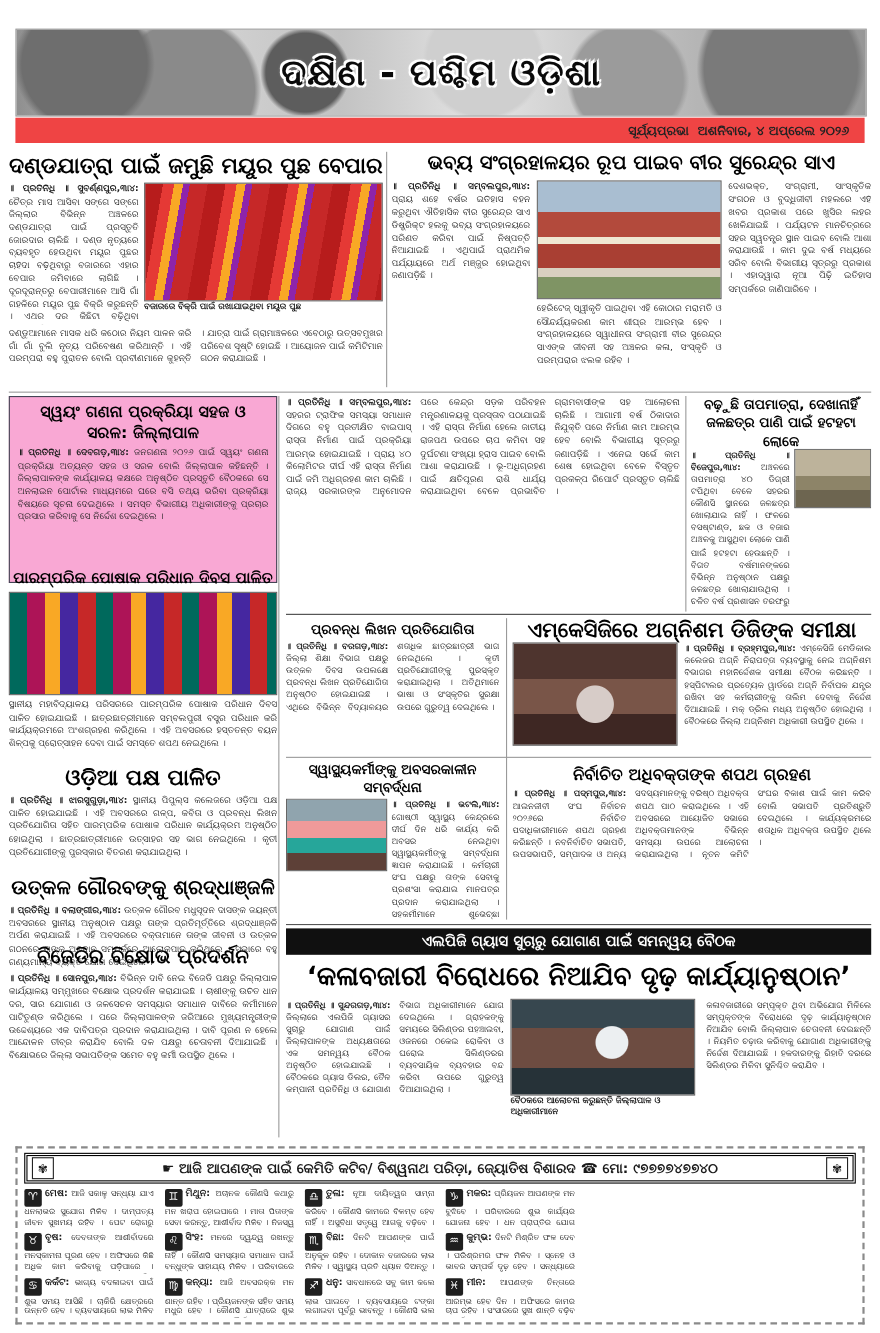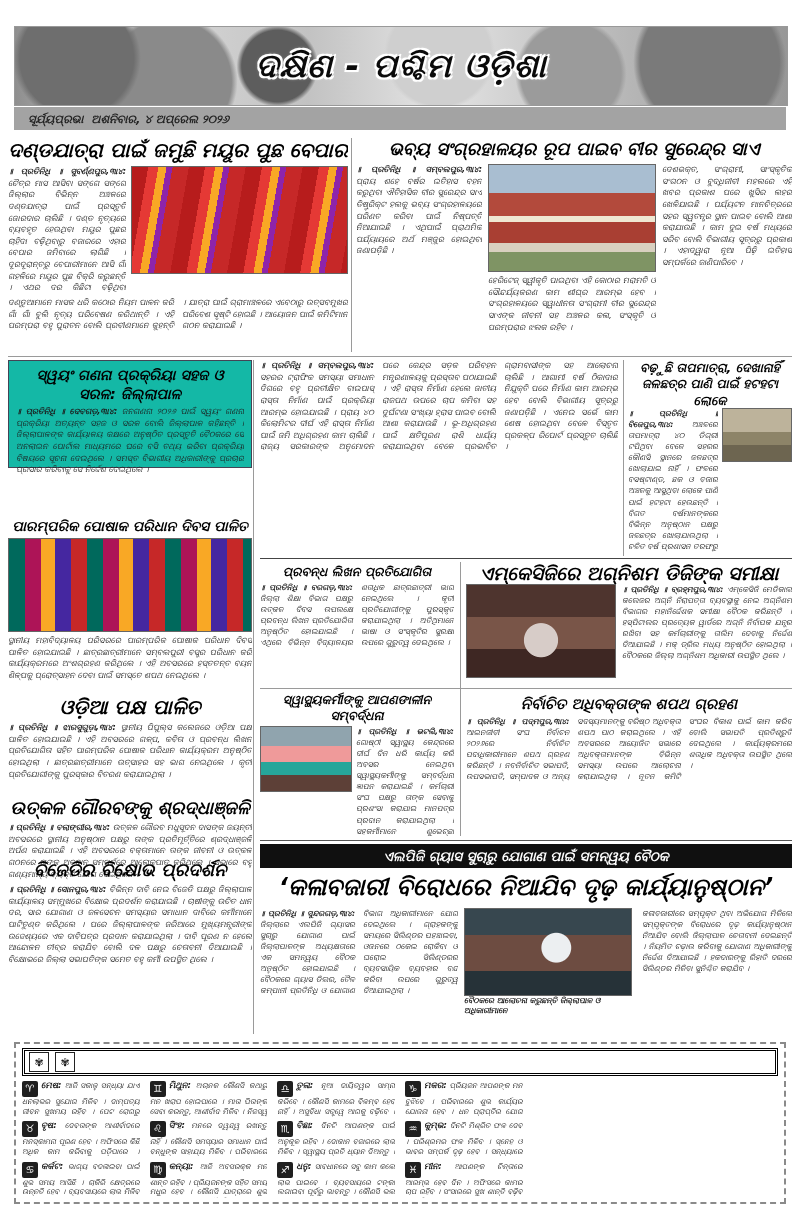--- a/index.html
+++ b/index.html
@@ -1,33 +1,33 @@
 <!DOCTYPE html>
 <html><head>
 <meta charset="utf-8">
 <style>
   html,body{margin:0;padding:0;background:#e8e8e8;}
   #page{position:relative;width:800px;height:1212px;background:#fff;margin:0 auto;
-        font-family:"DejaVu Sans","Liberation Sans",sans-serif;color:#1a1a1a;overflow:hidden;font-style:italic;}
+        font-family:"DejaVu Sans","Liberation Sans",sans-serif;color:#1a1a1a;overflow:hidden;}
   .abs{position:absolute;}
   
   #masthead{left:14px;top:26px;width:772px;height:78px;border:1px solid #999;
     background:
       radial-gradient(circle at 8% 40%, #6e6e6e 0 8%, transparent 9%),
       radial-gradient(circle at 20% 70%, #8a8a8a 0 10%, transparent 11%),
       radial-gradient(circle at 34% 50%, #5d5d5d 0 7%, transparent 8%),
       radial-gradient(circle at 55% 35%, #cfcfcf 0 12%, transparent 13%),
       radial-gradient(circle at 72% 60%, #9b9b9b 0 9%, transparent 10%),
       radial-gradient(circle at 90% 45%, #7a7a7a 0 10%, transparent 11%),
       linear-gradient(90deg,#8f8f8f 0,#d8d8d8 18%,#c2c2c2 38%,#e4e4e4 55%,#bdbdbd 75%,#979797 100%);
     display:flex;align-items:center;justify-content:center;}
   #masthead-title{font-size:33px;font-weight:bold;color:#0a0a0a;letter-spacing:1px;
     text-shadow:-2px -2px 0 #fff,2px -2px 0 #fff,-2px 2px 0 #fff,2px 2px 0 #fff,0 0 4px #fff;}
-  #dateline-strip{left:14px;top:107px;width:772px;height:23px;background:#a3a3a3;
-    display:flex;align-items:center;justify-content:flex-start;padding:0 14px;box-sizing:border-box;
+  #dateline-strip{left:14px;top:107px;width:772px;height:23px;background:#ef4444;
+    display:flex;align-items:center;justify-content:flex-end;padding:0 14px;box-sizing:border-box;
     font-size:11.5px;font-weight:bold;color:#222;}
   
   .headline{font-weight:bold;color:#000;text-align:center;overflow:hidden;}
   .body{font-size:8.2px;line-height:1.42;text-align:justify;overflow:hidden;color:#1c1c1c;}
   .byline{font-weight:bold;}
   .caption{font-size:7.8px;font-weight:bold;line-height:1.3;overflow:hidden;}
   .photo{border:1px solid #666;box-sizing:border-box;overflow:hidden;}
   .vline{width:1px;background:#9a9a9a;}
   .hline{height:1px;background:#9a9a9a;}
   .cols2{column-count:2;column-gap:8px;}
@@ -80,20 +80,21 @@
     <span><span>ସୂର୍ଯ୍ୟପ୍ରଭା</span>&nbsp;&nbsp;<span>ଅ</span></span>
     <span>ଶନିବାର, ୪ ଅପ୍ରେଲ ୨୦୨୬</span>
   </div>
 
   <div class="abs" style="left:8px;top:134px;width:340px;height:221px;">
     <div class="headline" style="font-size:20px;height:32px;line-height:32px;">ଦଣ୍ଡଯାତ୍ରା ପାଇଁ ଜମୁଛି ମୟୂର ପୁଛ ବେପାର</div>
     <div style="display:flex;gap:5px;height:129px;">
       <div class="body" style="width:118px;height:129px;"><span class="byline">॥ ପ୍ରତିନିଧି ॥ ସୁବର୍ଣ୍ଣପୁର,୩ା୪:</span> <span>ଚୈତ୍ର ମାସ ଆସିବା ସଙ୍ଗେ ସଙ୍ଗେ ଜିଲ୍ଲାର ବିଭିନ୍ନ ଅଞ୍ଚଳରେ ଦଣ୍ଡଯାତ୍ରା ପାଇଁ ପ୍ରସ୍ତୁତି ଜୋରଦାର ଚାଲିଛି । ଦଣ୍ଡ ନୃତ୍ୟରେ ବ୍ୟବହୃତ ହେଉଥିବା ମୟୂର ପୁଛର ଚାହିଦା ବଢ଼ିଥିବାରୁ ବଜାରରେ ଏହାର ବେପାର ଜମିବାରେ ଲାଗିଛି । ଦୂରଦୂରାନ୍ତରୁ ବେପାରୀମାନେ ଆସି ଗାଁ ଗହଳିରେ ମୟୂର ପୁଛ ବିକ୍ରି କରୁଛନ୍ତି । ଏଥର ଦର କିଛିଟା ବଢ଼ିଥିବା କୁହାଯାଉଛି ।</span></div>
       <div style="flex:1;">
         <div id="photo-feathers" class="photo" style="width:100%;height:108px;"></div>
+        <div class="caption" style="height:18px;">ବଜାରରେ ବିକ୍ରି ପାଇଁ ରଖାଯାଇଥିବା ମୟୂର ପୁଛ</div>
       </div>
     </div>
     <div class="body cols2" style="height:58px;margin-top:2px;">ଦଣ୍ଡୁଆମାନେ ମାସକ ଧରି କଠୋର ନିୟମ ପାଳନ କରି ଗାଁ ଗାଁ ବୁଲି ନୃତ୍ୟ ପରିବେଷଣ କରିଥାନ୍ତି । ଏହି ପରମ୍ପରା ବହୁ ପୁରାତନ ବୋଲି ପ୍ରବୀଣମାନେ କୁହନ୍ତି । ଯାତ୍ରା ପାଇଁ ଗ୍ରାମାଞ୍ଚଳରେ ଏବେଠାରୁ ଉତ୍ସବମୁଖର ପରିବେଶ ସୃଷ୍ଟି ହୋଇଛି । ଆୟୋଜନ ପାଇଁ କମିଟିମାନ ଗଠନ କରାଯାଇଛି ।</div>
   </div>
 
   <div class="abs" style="left:356px;top:134px;width:436px;height:221px;">
     <div class="headline" style="font-size:18px;height:30px;line-height:30px;">ଭବ୍ୟ ସଂଗ୍ରହାଳୟର ରୂପ ପାଇବ ବୀର ସୁରେନ୍ଦ୍ର ସାଏ ଡିଷ୍ଟ୍ରିକ୍ଟ ହଲ</div>
     <div style="display:flex;gap:6px;height:189px;">
       <div class="body" style="width:126px;height:189px;"><span class="byline">॥ ପ୍ରତିନିଧି ॥ ସମ୍ବଲପୁର,୩ା୪:</span> <span>ପ୍ରାୟ ଶହେ ବର୍ଷର ଇତିହାସ ବହନ କରୁଥିବା ଐତିହାସିକ ବୀର ସୁରେନ୍ଦ୍ର ସାଏ ଡିଷ୍ଟ୍ରିକ୍ଟ ହଲକୁ ଭବ୍ୟ ସଂଗ୍ରହାଳୟରେ ପରିଣତ କରିବା ପାଇଁ ନିଷ୍ପତ୍ତି ନିଆଯାଇଛି । ଏଥିପାଇଁ ପ୍ରାଥମିକ ପର୍ଯ୍ୟାୟରେ ଅର୍ଥ ମଞ୍ଜୁର ହୋଇଥିବା ଜଣାପଡ଼ିଛି ।</span></div>
       <div style="width:168px;">
@@ -106,21 +107,21 @@
 
   <div class="vline abs" style="left:351px;top:138px;height:214px;"></div>
   <div class="hline abs" style="left:8px;top:356px;width:784px;"></div>
   <div class="vline abs" style="left:253px;top:360px;height:674px;"></div>
   <div class="vline abs" style="left:623px;top:360px;height:196px;"></div>
   <div class="hline abs" style="left:260px;top:558px;width:532px;background:#444;"></div>
   <div class="vline abs" style="left:460px;top:562px;height:274px;"></div>
   <div class="hline abs" style="left:260px;top:688px;width:532px;"></div>
   <div class="hline abs" style="left:260px;top:840px;width:532px;background:#555;"></div>
 
-  <div class="abs" style="left:8px;top:360px;width:244px;height:108px;background:#14b8a6;border:1px solid #445;box-sizing:border-box;padding:5px 7px;">
+  <div class="abs" style="left:8px;top:360px;width:244px;height:170px;background:#f9a8d4;border:1px solid #445;box-sizing:border-box;padding:5px 7px;">
     <div class="headline" style="font-size:14.5px;height:40px;line-height:1.3;">ସ୍ୱୟଂ ଗଣନା ପ୍ରକ୍ରିୟା ସହଜ ଓ ସରଳ: ଜିଲ୍ଲାପାଳ</div>
     <div class="body" style="height:94px;"><span class="byline">॥ ପ୍ରତିନିଧି ॥ ଦେବଗଡ଼,୩ା୪:</span> <span>ଜନଗଣନା ୨୦୨୬ ପାଇଁ ସ୍ୱୟଂ ଗଣନା ପ୍ରକ୍ରିୟା ଅତ୍ୟନ୍ତ ସହଜ ଓ ସରଳ ବୋଲି ଜିଲ୍ଲାପାଳ କହିଛନ୍ତି । ଜିଲ୍ଲାପାଳଙ୍କ କାର୍ଯ୍ୟାଳୟ କକ୍ଷରେ ଅନୁଷ୍ଠିତ ପ୍ରସ୍ତୁତି ବୈଠକରେ ସେ ଅନଲାଇନ ପୋର୍ଟାଲ ମାଧ୍ୟମରେ ଘରେ ବସି ତଥ୍ୟ ଭରିବା ପ୍ରକ୍ରିୟା ବିଷୟରେ ସୂଚନା ଦେଇଥିଲେ । ସମସ୍ତ ବିଭାଗୀୟ ଅଧିକାରୀଙ୍କୁ ପ୍ରଚାର ପ୍ରସାର କରିବାକୁ ସେ ନିର୍ଦ୍ଦେଶ ଦେଇଥିଲେ ।</span></div>
   </div>
 
   <div class="abs" style="left:8px;top:514px;width:244px;height:174px;">
     <div class="headline" style="font-size:14px;height:24px;line-height:24px;">ପାରମ୍ପରିକ ପୋଷାକ ପରିଧାନ ଦିବସ ପାଳିତ</div>
     <div id="photo-dress" class="photo" style="width:100%;height:94px;"></div>
     <div class="body" style="height:52px;margin-top:3px;">ସ୍ଥାନୀୟ ମହାବିଦ୍ୟାଳୟ ପରିସରରେ ପାରମ୍ପରିକ ପୋଷାକ ପରିଧାନ ଦିବସ ପାଳିତ ହୋଇଯାଇଛି । ଛାତ୍ରଛାତ୍ରୀମାନେ ସମ୍ବଲପୁରୀ ବସ୍ତ୍ର ପରିଧାନ କରି କାର୍ଯ୍ୟକ୍ରମରେ ଅଂଶଗ୍ରହଣ କରିଥିଲେ । ଏହି ଅବସରରେ ହସ୍ତତନ୍ତ ବୟନ ଶିଳ୍ପକୁ ପ୍ରୋତ୍ସାହନ ଦେବା ପାଇଁ ସମସ୍ତେ ଶପଥ ନେଇଥିଲେ ।</div>
   </div>
 
@@ -158,21 +159,21 @@
 
   <div class="abs" style="left:466px;top:562px;width:326px;height:122px;">
     <div class="headline" style="font-size:19px;height:22px;line-height:22px;">ଏମ୍‌କେସିଜିରେ ଅଗ୍ନିଶମ ଡିଜିଙ୍କ ସମୀକ୍ଷା ବୈଠକ</div>
     <div style="display:flex;gap:6px;height:96px;">
       <div id="photo-firemeet" class="photo" style="width:150px;height:94px;"></div>
       <div class="body" style="flex:1;height:96px;font-size:7.8px;"><span class="byline">॥ ପ୍ରତିନିଧି ॥ ବ୍ରହ୍ମପୁର,୩ା୪:</span> <span>ଏମ୍‌କେସିଜି ମେଡିକାଲ କଲେଜର ଅଗ୍ନି ନିରାପତ୍ତା ବ୍ୟବସ୍ଥାକୁ ନେଇ ଅଗ୍ନିଶମ ବିଭାଗର ମହାନିର୍ଦ୍ଦେଶକ ସମୀକ୍ଷା ବୈଠକ କରିଛନ୍ତି । ହସ୍ପିଟାଲର ପ୍ରତ୍ୟେକ ୱାର୍ଡରେ ଅଗ୍ନି ନିର୍ବାପକ ଯନ୍ତ୍ର ରଖିବା ସହ କର୍ମଚାରୀଙ୍କୁ ତାଲିମ ଦେବାକୁ ନିର୍ଦ୍ଦେଶ ଦିଆଯାଇଛି । ମକ୍ ଡ୍ରିଲ ମଧ୍ୟ ଅନୁଷ୍ଠିତ ହୋଇଥିଲା । ବୈଠକରେ ଜିଲ୍ଲା ଅଗ୍ନିଶମ ଅଧିକାରୀ ଉପସ୍ଥିତ ଥିଲେ ।</span></div>
     </div>
   </div>
 
   <div class="abs" style="left:260px;top:692px;width:194px;height:146px;">
-    <div class="headline" style="font-size:12.5px;height:34px;line-height:1.3;">ସ୍ୱାସ୍ଥ୍ୟକର୍ମୀଙ୍କୁ ଆପଣଙାଳୀନ ସମ୍ବର୍ଦ୍ଧନା</div>
+    <div class="headline" style="font-size:12.5px;height:34px;line-height:1.3;">ସ୍ୱାସ୍ଥ୍ୟକର୍ମୀଙ୍କୁ ଅବସରକାଳୀନ ସମ୍ବର୍ଦ୍ଧନା</div>
     <div style="height:110px;overflow:hidden;">
       <div id="photo-health" class="photo" style="float:left;width:92px;height:66px;margin:0 4px 2px 0;"></div>
       <div class="body" style="font-size:7.8px;"><span class="byline">॥ ପ୍ରତିନିଧି ॥ ଭଟଲି,୩ା୪:</span> <span>ଗୋଷ୍ଠୀ ସ୍ୱାସ୍ଥ୍ୟ କେନ୍ଦ୍ରରେ ଦୀର୍ଘ ଦିନ ଧରି କାର୍ଯ୍ୟ କରି ଅବସର ନେଇଥିବା ସ୍ୱାସ୍ଥ୍ୟକର୍ମୀଙ୍କୁ ସମ୍ବର୍ଦ୍ଧନା ଜ୍ଞାପନ କରାଯାଇଛି । କର୍ମଚାରୀ ସଂଘ ପକ୍ଷରୁ ତାଙ୍କ ସେବାକୁ ପ୍ରଶଂସା କରାଯାଇ ମାନପତ୍ର ପ୍ରଦାନ କରାଯାଇଥିଲା । ସହକର୍ମୀମାନେ ଶୁଭେଚ୍ଛା ଜଣାଇଥିଲେ ।</span></div>
     </div>
   </div>
 
   <div class="abs" style="left:466px;top:692px;width:326px;height:146px;">
     <div class="headline" style="font-size:15px;height:24px;line-height:24px;">ନିର୍ବାଚିତ ଅଧିବକ୍ତାଙ୍କ ଶପଥ ଗ୍ରହଣ</div>
     <div class="body cols3" style="height:120px;font-size:7.8px;"><span class="byline">॥ ପ୍ରତିନିଧି ॥ ପଦ୍ମପୁର,୩ା୪:</span> <span>ଆଇନଜୀବୀ ସଂଘ ନିର୍ବାଚନ ୨୦୨୬ରେ ନିର୍ବାଚିତ ପଦାଧିକାରୀମାନେ ଶପଥ ଗ୍ରହଣ କରିଛନ୍ତି । ନବନିର୍ବାଚିତ ସଭାପତି, ଉପସଭାପତି, ସମ୍ପାଦକ ଓ ଅନ୍ୟ ସଦସ୍ୟମାନଙ୍କୁ ବରିଷ୍ଠ ଅଧିବକ୍ତା ଶପଥ ପାଠ କରାଇଥିଲେ । ଏହି ଅବସରରେ ଆୟୋଜିତ ସଭାରେ ଅଧିବକ୍ତାମାନଙ୍କ ବିଭିନ୍ନ ସମସ୍ୟା ଉପରେ ଆଲୋଚନା କରାଯାଇଥିଲା । ନୂତନ କମିଟି ସଂଘର ବିକାଶ ପାଇଁ କାମ କରିବ ବୋଲି ସଭାପତି ପ୍ରତିଶ୍ରୁତି ଦେଇଥିଲେ । କାର୍ଯ୍ୟକ୍ରମରେ ଶତାଧିକ ଅଧିବକ୍ତା ଉପସ୍ଥିତ ଥିଲେ ।</span></div>
   </div>
@@ -186,20 +187,21 @@
         <div id="photo-lpgmeet" class="photo" style="width:168px;height:88px;"></div>
         <div class="caption" style="height:32px;">ବୈଠକରେ ଆଲୋଚନା କରୁଛନ୍ତି ଜିଲ୍ଲାପାଳ ଓ ଅଧିକାରୀମାନେ</div>
       </div>
       <div class="body" style="flex:1;height:124px;font-size:7.8px;">କଳାବଜାରୀରେ ସମ୍ପୃକ୍ତ ଥିବା ଅଭିଯୋଗ ମିଳିଲେ ସମ୍ପୃକ୍ତଙ୍କ ବିରୋଧରେ ଦୃଢ଼ କାର୍ଯ୍ୟାନୁଷ୍ଠାନ ନିଆଯିବ ବୋଲି ଜିଲ୍ଲାପାଳ ଚେତାବନୀ ଦେଇଛନ୍ତି । ନିୟମିତ ଚଢ଼ାଉ କରିବାକୁ ଯୋଗାଣ ଅଧିକାରୀଙ୍କୁ ନିର୍ଦ୍ଦେଶ ଦିଆଯାଇଛି । ହକଦାରଙ୍କୁ ରିହାତି ଦରରେ ସିଲିଣ୍ଡର ମିଳିବା ସୁନିଶ୍ଚିତ କରାଯିବ ।</div>
     </div>
   </div>
 
   <div id="astro" class="abs">
     <div id="astro-header">
       <span class="rosette">✾</span>
+      <span id="astro-title"><span>☛</span> <span>ଆଜି ଆପଣଙ୍କ ପାଇଁ କେମିତି କଟିବ/ ବିଶ୍ୱନାଥ ପରିଡ଼ା, ଜ୍ୟୋତିଷ ବିଶାରଦ</span> <span>☎ ମୋ:</span> <span>୯୭୭୭୭୪୭୭୪୦</span></span>
       <span class="rosette">✾</span>
     </div>
     <div id="astro-grid">
       <div class="sign-cell"><span class="sign-icon">♈</span><span class="sign-name">ମେଷ:</span> <span>ଆଜି ସକାଳୁ ସନ୍ଧ୍ୟା ଯାଏ ଧନଲାଭର ସୁଯୋଗ ମିଳିବ । ଦାମ୍ପତ୍ୟ ଜୀବନ ସୁଖମୟ ରହିବ । ପେଟ ରୋଗରୁ ସାବଧାନ ରହି ଖାଦ୍ୟପେୟ ପ୍ରତି ଧ୍ୟାନ ଦିଅନ୍ତୁ ।</span></div>
       <div class="sign-cell"><span class="sign-icon">♉</span><span class="sign-name">ବୃଷ:</span> <span>ଦେବତାଙ୍କ ଆଶୀର୍ବାଦରେ ମନସ୍କାମନା ପୂରଣ ହେବ । ଅଫିସରେ କିଛି ଅଧିକ କାମ କରିବାକୁ ପଡ଼ିପାରେ । ବିଳମ୍ବରେ ହେଲେ ବି ସଫଳତା ନିଶ୍ଚିତ ମିଳିବ ।</span></div>
       <div class="sign-cell"><span class="sign-icon">♋</span><span class="sign-name">କର୍କଟ:</span> <span>ଭାଗ୍ୟ ବଦଳାଇବା ପାଇଁ ଶୁଭ ସମୟ ଆସିଛି । ଚାକିରି କ୍ଷେତ୍ରରେ ଉନ୍ନତି ହେବ । ବ୍ୟବସାୟରେ ଲାଭ ମିଳିବ । ପୁରୁଣା ବନ୍ଧୁଙ୍କ ସାକ୍ଷାତ ହେବ ।</span></div>
       <div class="sign-cell"><span class="sign-icon">♊</span><span class="sign-name">ମିଥୁନ:</span> <span>ଅଚାନକ କୌଣସି କଥାରୁ ମନ ଖରାପ ହୋଇପାରେ । ମାତା ପିତାଙ୍କ ସେବା କରନ୍ତୁ, ଆଶୀର୍ବାଦ ମିଳିବ । ନିଜସ୍ୱ କାମରେ ଲାଭ ଓ ସୁନାମ ମିଳିବ ।</span></div>
       <div class="sign-cell"><span class="sign-icon">♌</span><span class="sign-name">ସିଂହ:</span> <span>ମନରେ ଦ୍ୱନ୍ଦ୍ୱ ରଖନ୍ତୁ ନାହିଁ । କୌଣସି ସମସ୍ୟାର ସମାଧାନ ପାଇଁ ବନ୍ଧୁଙ୍କ ସାହାଯ୍ୟ ମିଳିବ । ପରିବାରରେ ଶାନ୍ତି ଓ ଆନନ୍ଦର ବାତାବରଣ ରହିବ ।</span></div>
       <div class="sign-cell"><span class="sign-icon">♍</span><span class="sign-name">କନ୍ୟା:</span> <span>ଆଜି ଅବସରକ୍କ ମନ ଶାନ୍ତ ରହିବ । ପ୍ରିୟଜନଙ୍କ ସହିତ ସମୟ ମଧୁର ହେବ । କୌଣସି ଯାତ୍ରାରେ ଶୁଭ ସୁଯୋଗ ମିଳିପାରେ । ଧୈର୍ଯ୍ୟ ରଖନ୍ତୁ ।</span></div>
       <div class="sign-cell"><span class="sign-icon">♎</span><span class="sign-name">ତୁଳା:</span> <span>ନୂଆ ଦାୟିତ୍ୱର ସାମ୍ନା କରିବେ । କୌଣସି କାମରେ ବିଳମ୍ବ ହେବ ନାହିଁ । ଅସୁବିଧା ସତ୍ତ୍ୱେ ଆଗକୁ ବଢ଼ିବେ । ବ୍ୟବସାୟୀମାନେ ବଡ଼ ଲାଭ ପାଇବେ ।</span></div>

